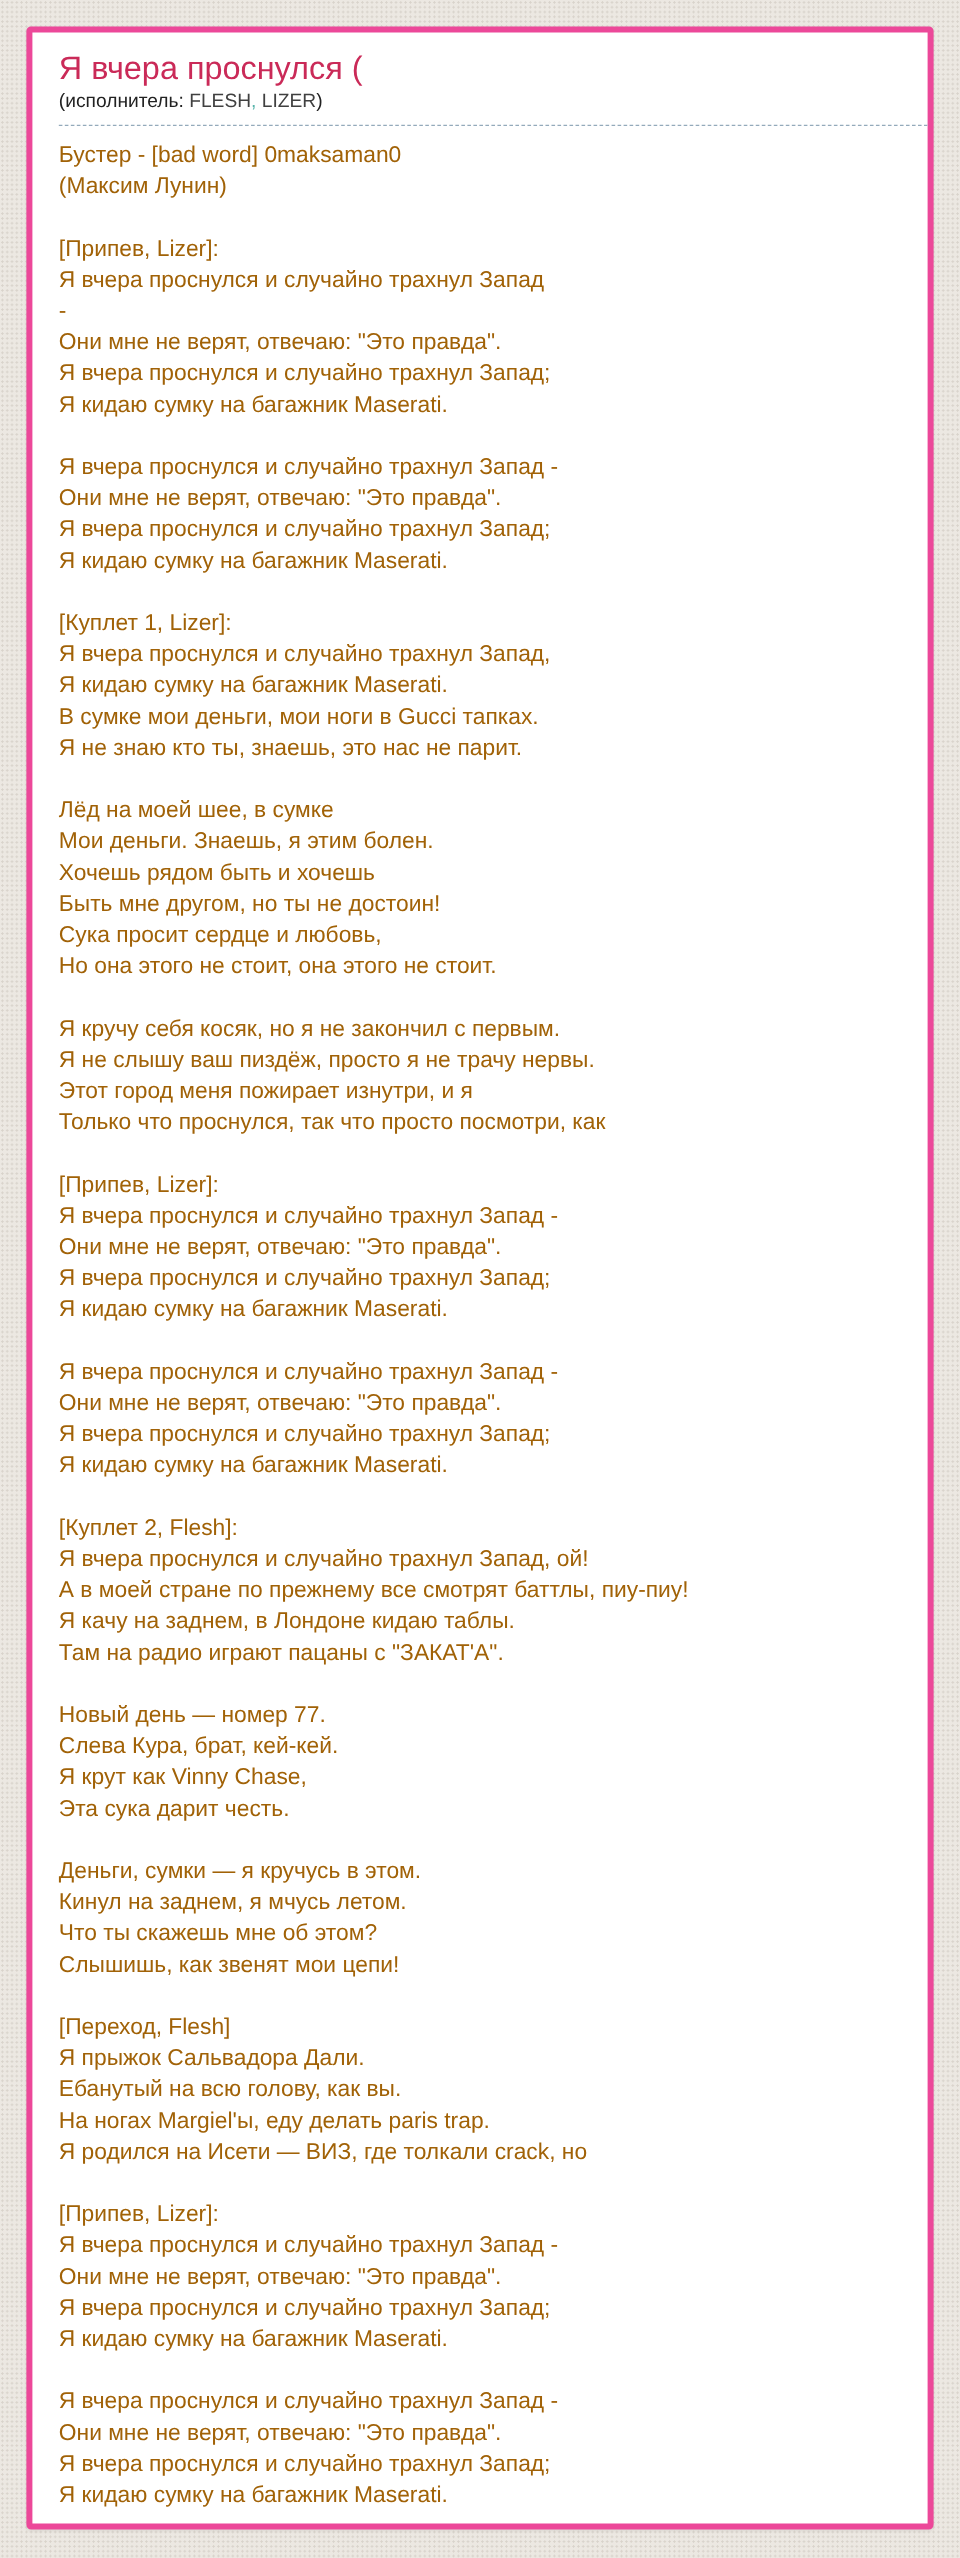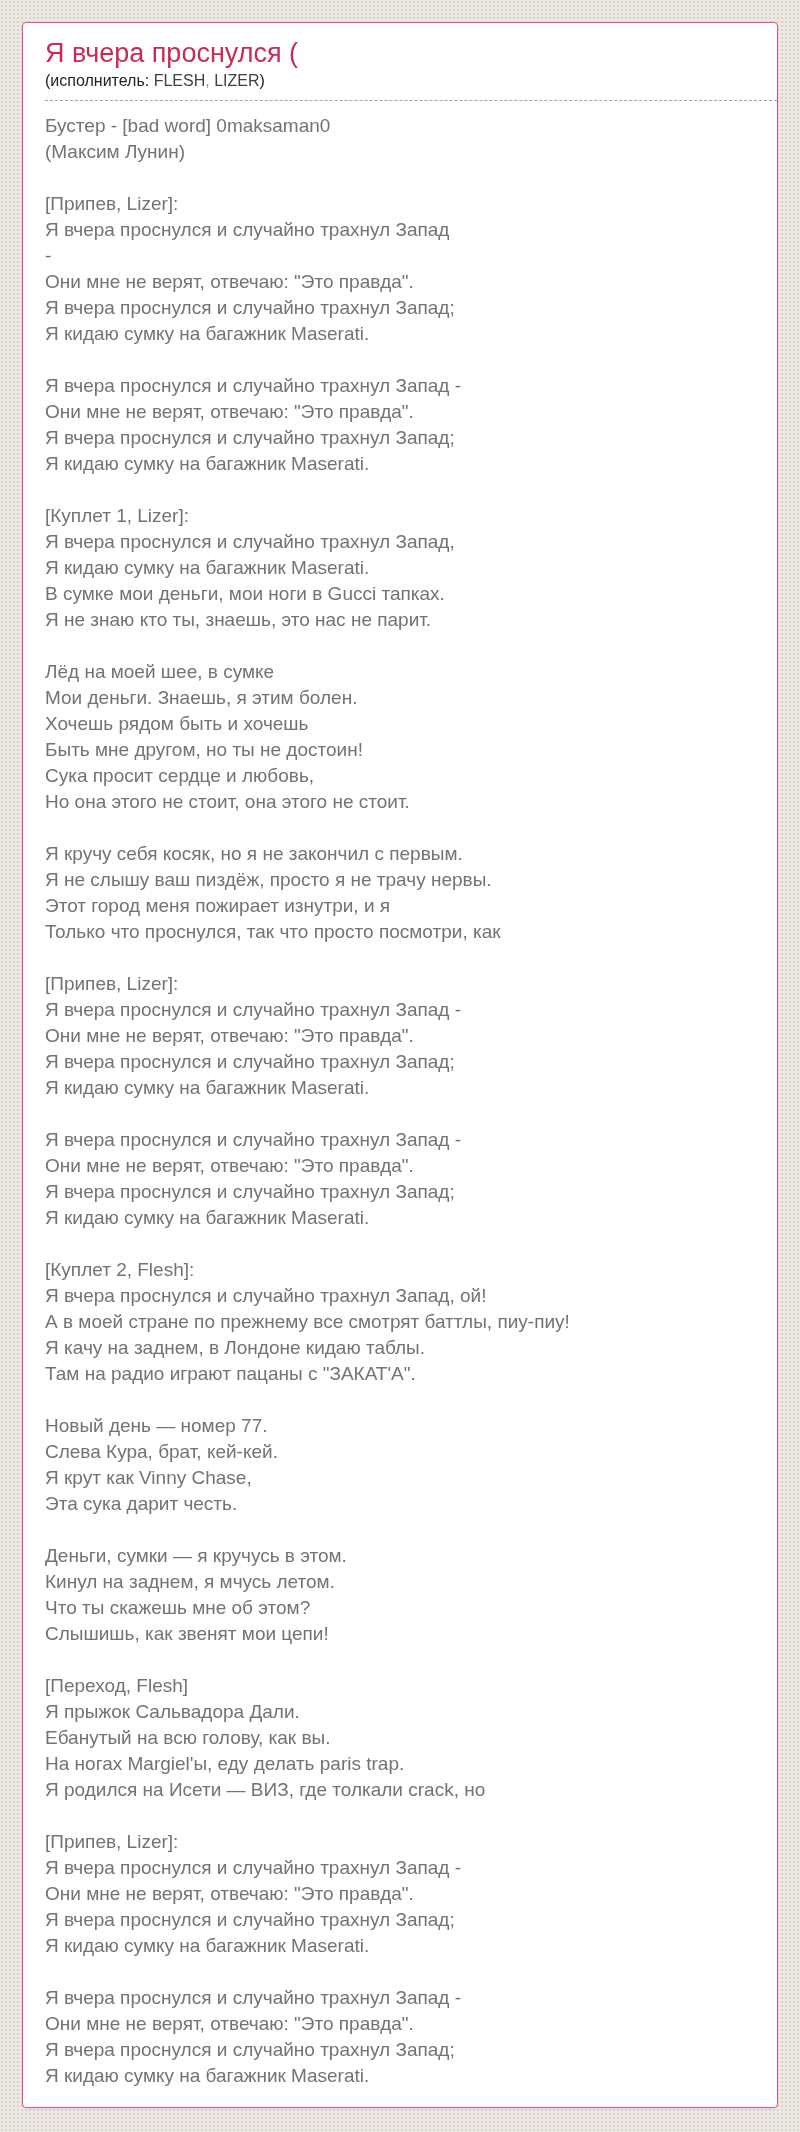--- a/index.html
+++ b/index.html
@@ -16,21 +16,21 @@
     background-size: 4px 4px;
   }
   .card {
     position: absolute;
     left: 22px;
     top: 22px;
     width: 756px;
     height: 2086px;
     box-sizing: border-box;
     background: #ffffff;
-    border: 1px solid #ec4899;
+    border: 5px solid #ec4899;
     border-radius: 4px;
     box-shadow: 0 1px 3px rgba(0,0,0,0.07);
     padding: 14px 22px 24px 22px;
     overflow: hidden;
   }
   .song-title {
     margin: 0;
     font-size: 27px;
     font-weight: 400;
     line-height: 32px;
@@ -50,21 +50,21 @@
     text-decoration: none;
     cursor: pointer;
   }
   .artist-sep {
     color: #56b3aa;
   }
   .lyrics {
     margin-top: 12px;
     font-size: 19px;
     line-height: 26px;
-    color: #737373;
+    color: #a16207;
     white-space: pre-line;
   }
 </style>
 </head>
 <body>
 
 <div class="card">
   <h1 class="song-title">Я вчера проснулся (</h1>
   <div class="artist-line"><span>(исполнитель: </span><a href="#" class="artist-link">FLESH</a><span class="artist-sep">, </span><a href="#" class="artist-link">LIZER</a><span>)</span></div>
   <div class="lyrics">Бустер - [bad word] 0maksaman0

